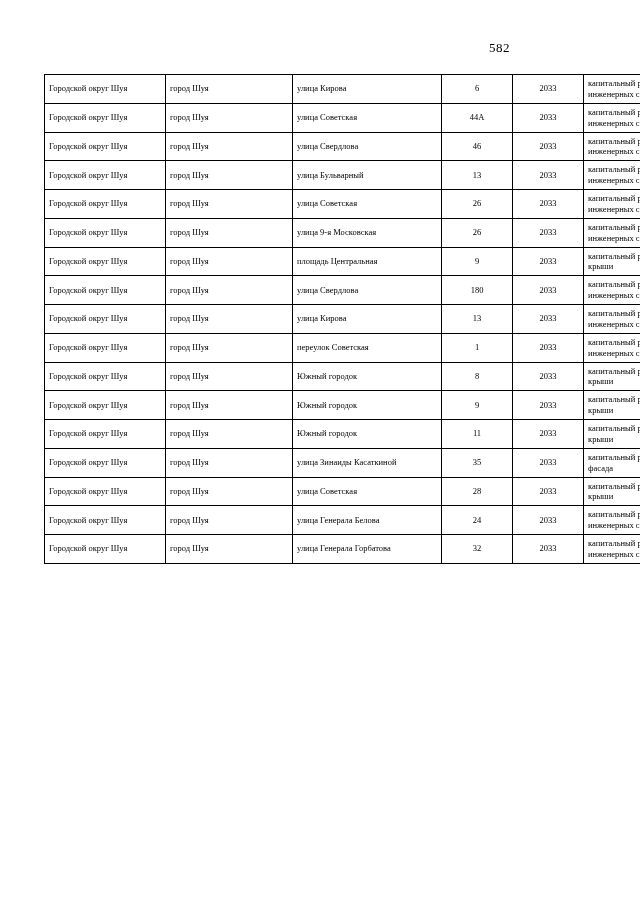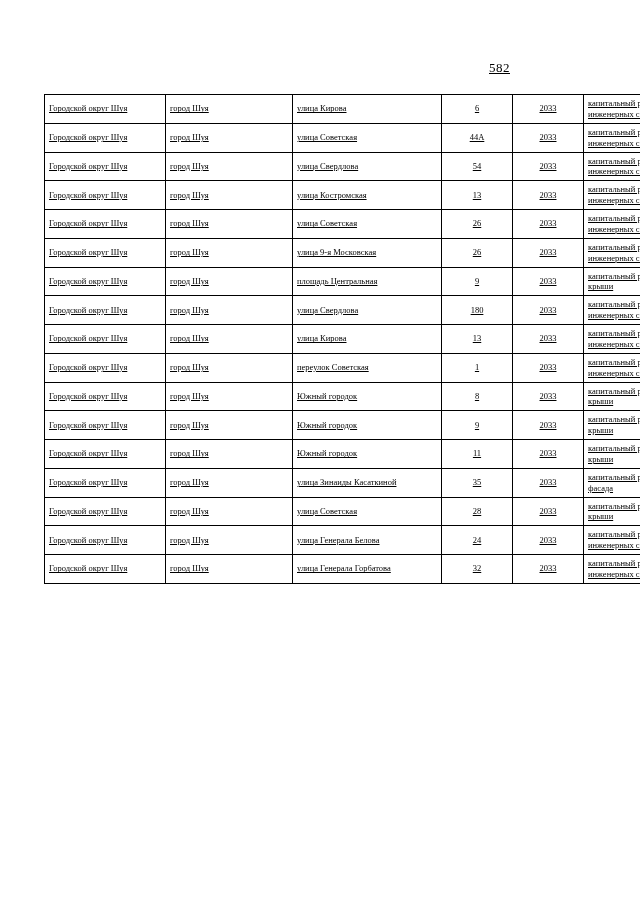--- a/index.html
+++ b/index.html
@@ -11,23 +11,22 @@
     width: 640px;
     height: 905px;
     font-family: "Liberation Serif", serif;
     color: #000000;
     position: relative;
   }
   .page {
     width: 568px;
     height: 905px;
     box-sizing: border-box;
-    padding: 60px 22px 0 44px;
+    padding: 40px 22px 0 44px;
     position: relative;
-    text-decoration: underline;
   }
   .page-number {
     text-align: right;
     font-size: 13px;
     font-family: "Liberation Serif", serif;
     padding-right: 36px;
     margin-bottom: 18px;
     letter-spacing: 0.5px;
   }
   table.doc-table {
@@ -92,28 +91,28 @@
           <td class="c-settlement">город Шуя</td>
           <td class="c-street">улица Советская</td>
           <td class="c-house">44А</td>
           <td class="c-year">2033</td>
           <td class="c-work">капитальный ремонт инженерных сетей</td>
         </tr>
         <tr>
           <td class="c-municipality">Городской округ Шуя</td>
           <td class="c-settlement">город Шуя</td>
           <td class="c-street">улица Свердлова</td>
-          <td class="c-house">54</td>
-          <td class="c-year">2033</td>
-          <td class="c-work">капитальный ремонт инженерных сетей</td>
-        </tr>
-        <tr>
-          <td class="c-municipality">Городской округ Шуя</td>
-          <td class="c-settlement">город Шуя</td>
-          <td class="c-street">улица Костромская</td>
+          <td class="c-house">46</td>
+          <td class="c-year">2033</td>
+          <td class="c-work">капитальный ремонт инженерных сетей</td>
+        </tr>
+        <tr>
+          <td class="c-municipality">Городской округ Шуя</td>
+          <td class="c-settlement">город Шуя</td>
+          <td class="c-street">улица Бульварный</td>
           <td class="c-house">13</td>
           <td class="c-year">2033</td>
           <td class="c-work">капитальный ремонт инженерных сетей</td>
         </tr>
         <tr>
           <td class="c-municipality">Городской округ Шуя</td>
           <td class="c-settlement">город Шуя</td>
           <td class="c-street">улица Советская</td>
           <td class="c-house">26</td>
           <td class="c-year">2033</td>

